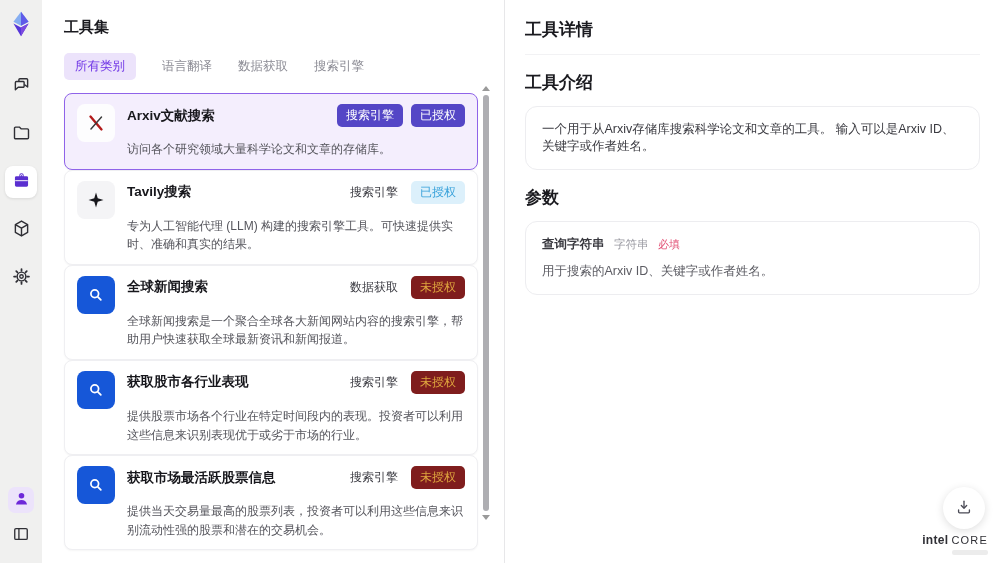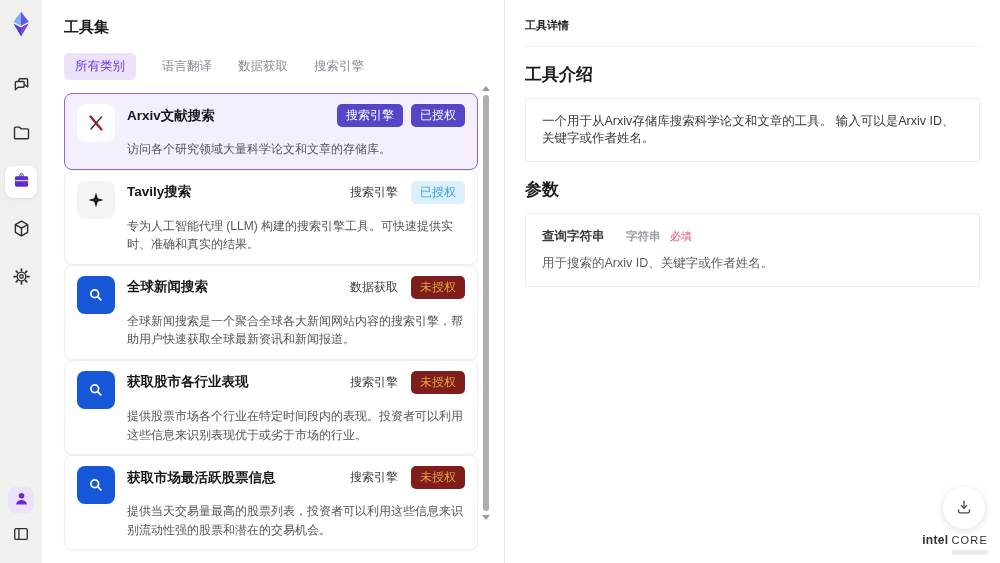--- a/index.html
+++ b/index.html
@@ -48,26 +48,26 @@
   .scrollbar { position:absolute; right:14px; top:86px; bottom:43px; width:8px; }
   .sb-arrow { width:0; height:0; border-left:4px solid transparent;
               border-right:4px solid transparent; margin:0 auto; }
   .sb-up   { border-bottom:5px solid #9a9a9a; }
   .sb-down { border-top:5px solid #9a9a9a; position:absolute; bottom:0; left:0; right:0;
              margin:auto; width:0; }
   .sb-thumb { position:absolute; top:9px; bottom:9px; left:1px; width:6px;
               background:#aeaeb2; border-radius:3px; cursor:grab; }
   
   .detail-panel { flex:1; border-left:1px solid #e7e7e9; padding:18px 20px 0; position:relative; }
-  .detail-title { font-size:11px; font-weight:bold; padding-bottom:13px;
+  .detail-title { font-size:17px; font-weight:bold; padding-bottom:13px;
                   border-bottom:1px solid #f2f2f4; }
   .section-h { font-size:17px; font-weight:bold; margin:16px 0 12px; }
-  .box { border:1px solid #ededf0; border-radius:2px; padding:14px 16px;
+  .box { border:1px solid #ededf0; border-radius:12px; padding:14px 16px;
          font-size:12.5px; color:#3a3a40; background:#fff; }
-  .param-type { color:#9a9aa2; font-size:11.5px; margin-left:18px; font-weight:bold; }
+  .param-type { color:#9a9aa2; font-size:11.5px; margin-left:6px; font-weight:normal; }
   .param-req  { color:#e25075; font-size:11px; margin-left:6px; font-weight:normal; }
   .param-name { font-weight:bold; font-size:12.5px; }
   .param-desc { margin-top:10px; color:#5c5c63; }
   
   .fab { position:absolute; right:15px; bottom:34px; width:42px; height:42px;
          border-radius:50%; background:#fff; border:none; cursor:pointer;
          box-shadow:0 2px 8px rgba(0,0,0,.13); display:flex; align-items:center;
          justify-content:center; }
   .brand { position:absolute; right:12px; bottom:8px; text-align:center; color:#2f2f35; }
   .brand-main { font-size:12px;margin-left:16px; }

